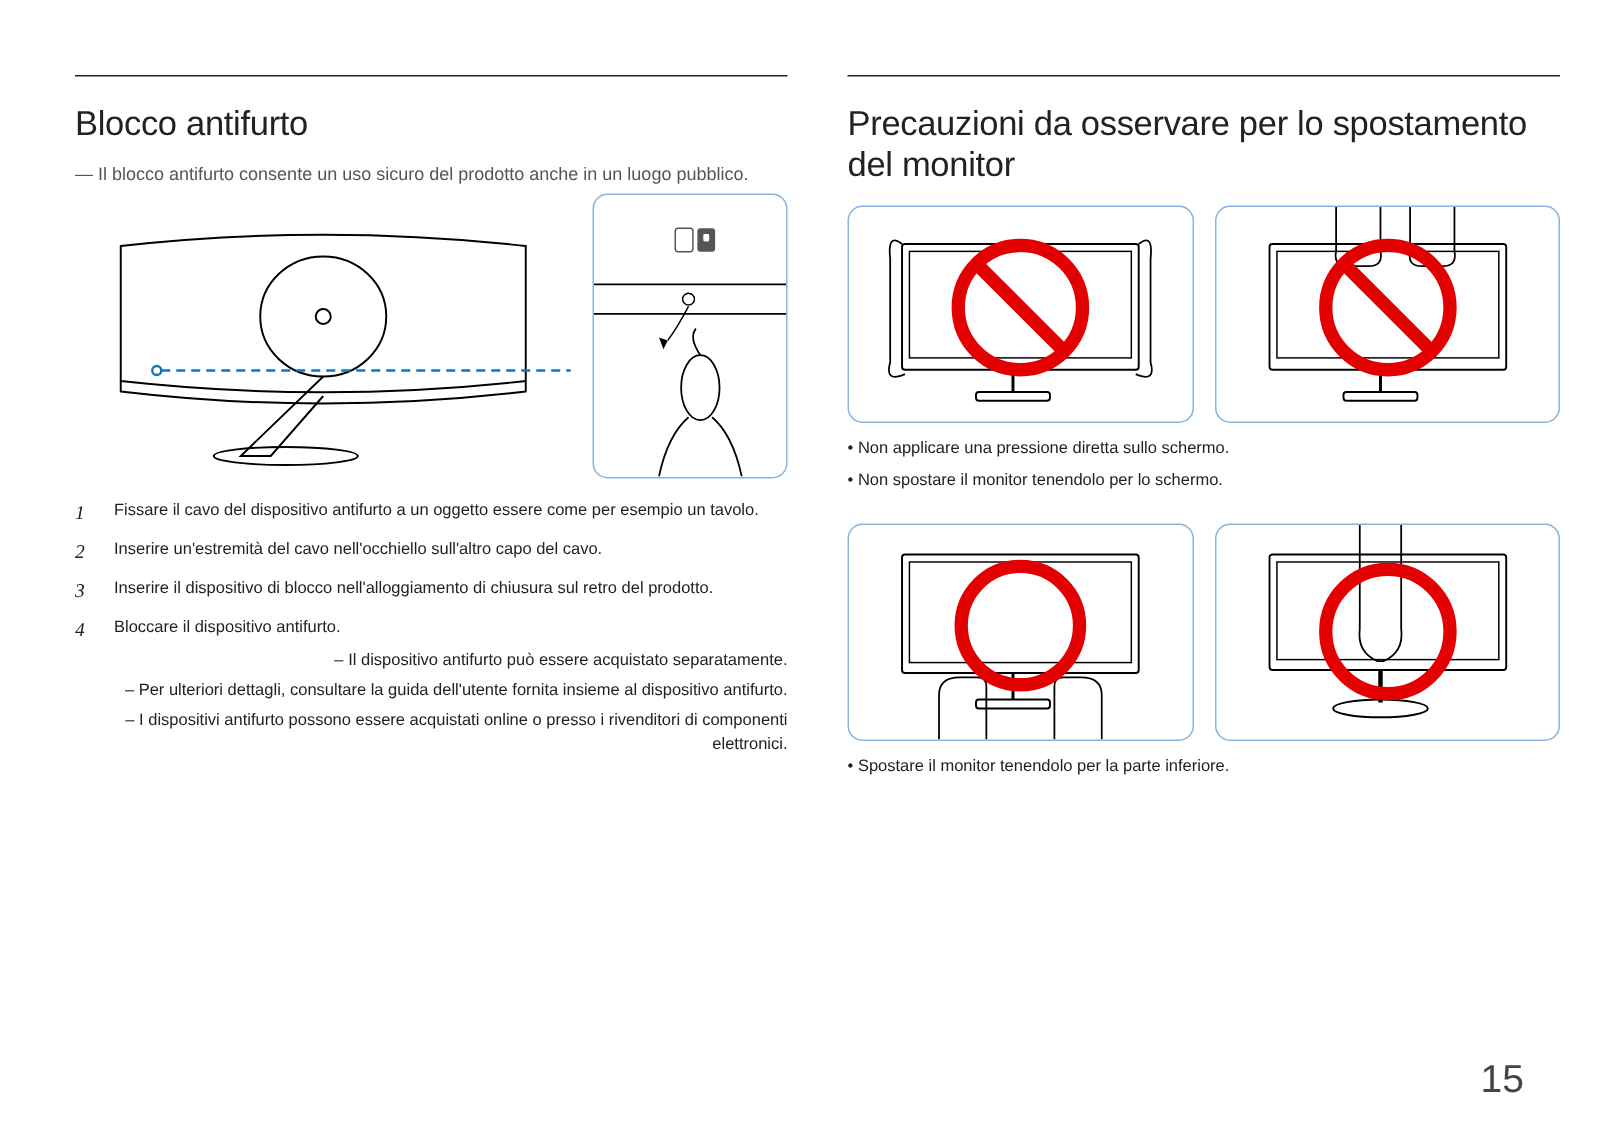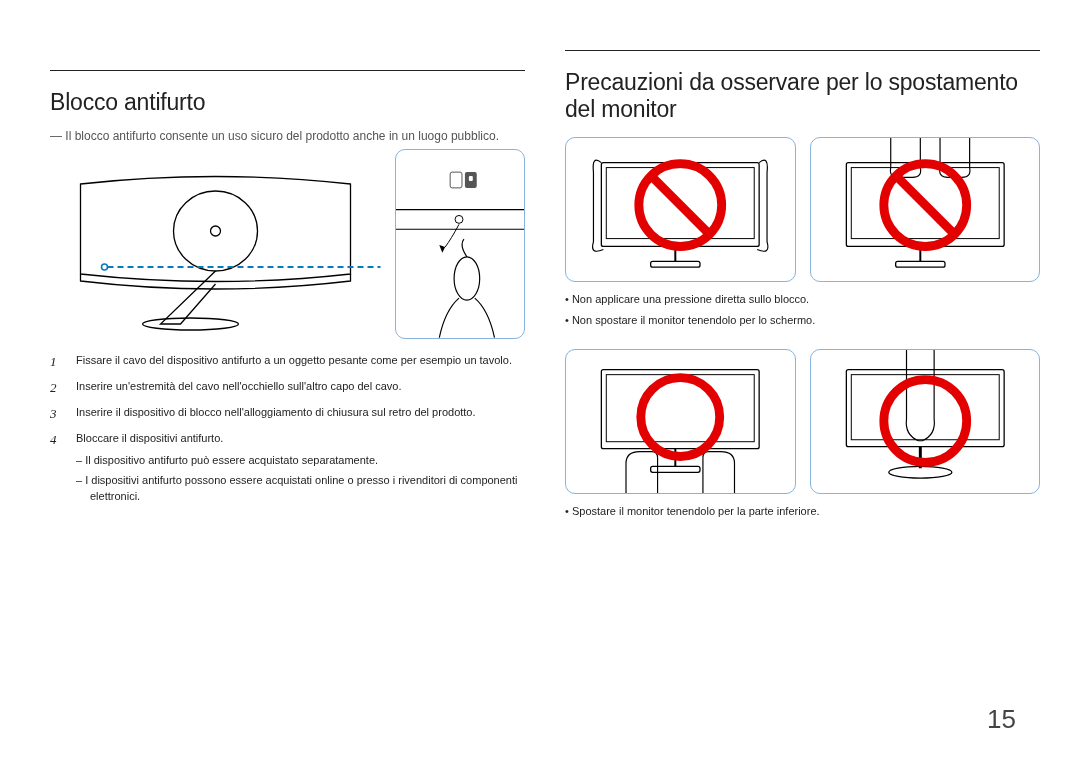--- a/index.html
+++ b/index.html
@@ -7,36 +7,36 @@
       width: 1080px;
       height: 763px;
       font-family: Arial, Helvetica, sans-serif;
       background: #fff;
       color: #222;
       padding: 50px 40px 30px 50px;
       position: relative;
     }
     .page { display: flex; gap: 40px; }
     .col { flex: 1; }
-    .col-left { max-width: 480px; margin-top: 20px; }
+    .col-left { max-width: 480px; }
     .col-right { max-width: 500px; }
     hr.top-rule { border: none; border-top: 1px solid #222; margin-bottom: 18px; }
     h2 { font-size: 23px; font-weight: 400; letter-spacing: -0.2px; margin-bottom: 12px; }
     .finenote { font-size: 12px; color: #555; margin-bottom: 4px; padding-left: 14px; text-indent: -14px; line-height: 1.45; }
     .finenote::before { content: "― "; }
     .subhead-hl { display: inline-block; background: #ffff80; font-size: 15px; padding: 2px 2px; margin-top: 18px; margin-bottom: 8px; color: #000; }
     .fig-row { display: flex; gap: 14px; align-items: stretch; margin-bottom: 14px; }
     .fig-box { border: 1px solid #88b3dc; border-radius: 10px; display: flex; align-items: center; justify-content: center; overflow: hidden; }
     .fig-main { flex: 1; height: 190px; border: none; border-radius: 0; }
     .fig-side { width: 130px; height: 190px; }
     .steps { list-style: none; counter-reset: step; font-size: 11px; }
     .steps > li { counter-increment: step; padding-left: 26px; position: relative; margin-bottom: 10px; line-height: 1.45; }
     .steps > li::before { content: counter(step); position: absolute; left: 0; top: 0; font-size: 13px; font-weight: 400; font-style: italic; font-family: Georgia, serif; }
     .sublist { list-style: none; margin-top: 6px; }
-    .sublist li { padding-left: 14px; text-indent: -14px; margin-bottom: 4px; }
+    .sublist li { padding-left: 14px; text-indent: -14px; margin-bottom: 4px; text-align: right; }
     .sublist li::before { content: "– "; }
     .bullets { list-style: none; font-size: 11px; margin-top: 10px; margin-bottom: 20px; }
     .bullets li { padding-left: 16px; text-indent: -16px; margin-bottom: 6px; line-height: 1.4; }
     .bullets li::before { content: "•  "; }
     .grid2 { display: flex; gap: 14px; margin-bottom: 10px; margin-top: 14px; }
     .grid2 .cell { flex: 1; height: 145px; }
     .pagenum { position: absolute; bottom: 28px; right: 64px; font-size: 26px; color: #444; font-weight: 300; }
     svg { display: block; }
   </style>
 </head>
@@ -74,27 +74,28 @@
           <path d="M50 98 l-6 -2 l3 8 z" fill="#000"></path>
           <ellipse cx="72" cy="130" rx="13" ry="22" fill="none" stroke="#000" stroke-width="1.2"></ellipse>
           <path d="M72 108 q-8 -12 -3 -18" fill="none" stroke="#000" stroke-width="1.2"></path>
           <path d="M80 150 q14 12 20 40" fill="none" stroke="#000" stroke-width="1.2"></path>
           <path d="M64 150 q-14 12 -20 40" fill="none" stroke="#000" stroke-width="1.2"></path>
         </svg>
       </div>
     </div>
 
     <ol class="steps">
-      <li>Fissare il cavo del dispositivo antifurto a un oggetto pesante come per esempio un tavolo.</li>
+      <li>Fissare il cavo del dispositivo antifurto a un oggetto essere come per esempio un tavolo.</li>
       <li>Inserire un'estremità del cavo nell'occhiello sull'altro capo del cavo.</li>
       <li>Inserire il dispositivo di blocco nell'alloggiamento di chiusura sul retro del prodotto.</li>
       <li>
-        <span>Bloccare il dispositivi antifurto.</span>
+        <span>Bloccare il dispositivo antifurto.</span>
         <ul class="sublist">
           <li>Il dispositivo antifurto può essere acquistato separatamente.</li>
+          <li>Per ulteriori dettagli, consultare la guida dell'utente fornita insieme al dispositivo antifurto.</li>
           <li>I dispositivi antifurto possono essere acquistati online o presso i rivenditori di componenti elettronici.</li>
         </ul>
       </li>
     </ol>
   </div>
 
   <div class="col col-right">
     <hr class="top-rule">
     <h2>Precauzioni da osservare per lo spostamento del monitor</h2>
 
@@ -119,21 +120,21 @@
           <rect x="85" y="125" width="50" height="6" rx="2" fill="none" stroke="#000" stroke-width="1.3"></rect>
           <path d="M80 0 l0 30 q-2 10 8 10 l14 0 q10 0 8 -10 l0 -30" fill="none" stroke="#000" stroke-width="1.2"></path>
           <path d="M130 0 l0 30 q-2 10 8 10 l14 0 q10 0 8 -10 l0 -30" fill="none" stroke="#000" stroke-width="1.2"></path>
           <circle cx="115" cy="68" r="42" fill="none" stroke="#e30000" stroke-width="9"></circle>
           <line x1="86" y1="39" x2="144" y2="97" stroke="#e30000" stroke-width="9"></line>
         </svg>
       </div>
     </div>
 
     <ul class="bullets">
-      <li>Non applicare una pressione diretta sullo blocco.</li>
+      <li>Non applicare una pressione diretta sullo schermo.</li>
       <li>Non spostare il monitor tenendolo per lo schermo.</li>
     </ul>
 
     <div class="grid2">
       <div class="fig-box cell">
         <svg viewBox="0 0 230 145" width="100%" height="100%">
           <rect x="35" y="20" width="160" height="80" rx="2" fill="none" stroke="#000" stroke-width="1.3"></rect>
           <rect x="40" y="25" width="150" height="68" fill="none" stroke="#000" stroke-width="1"></rect>
           <line x1="110" y1="100" x2="110" y2="118" stroke="#000" stroke-width="2"></line>
           <rect x="85" y="118" width="50" height="6" rx="2" fill="none" stroke="#000" stroke-width="1.3"></rect>

